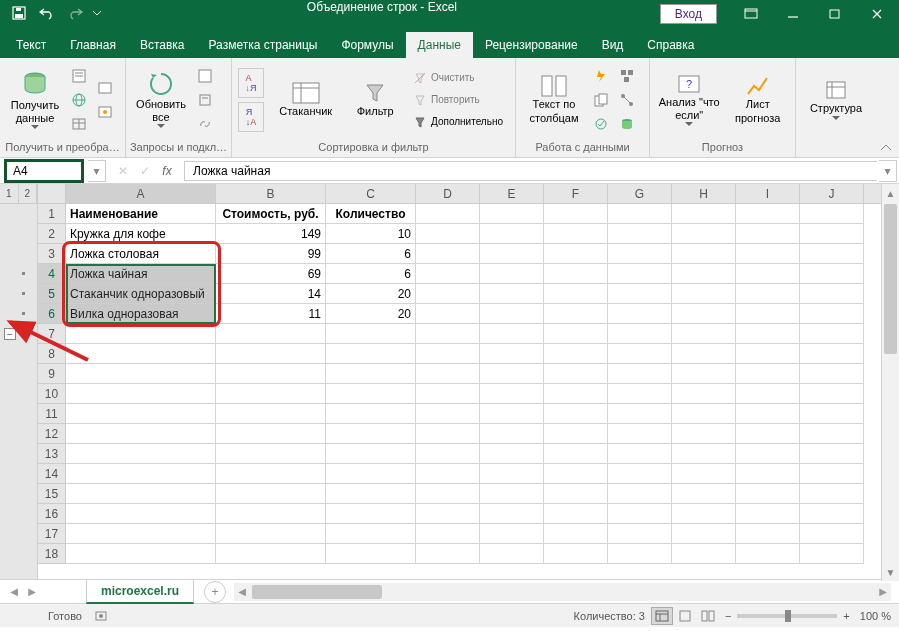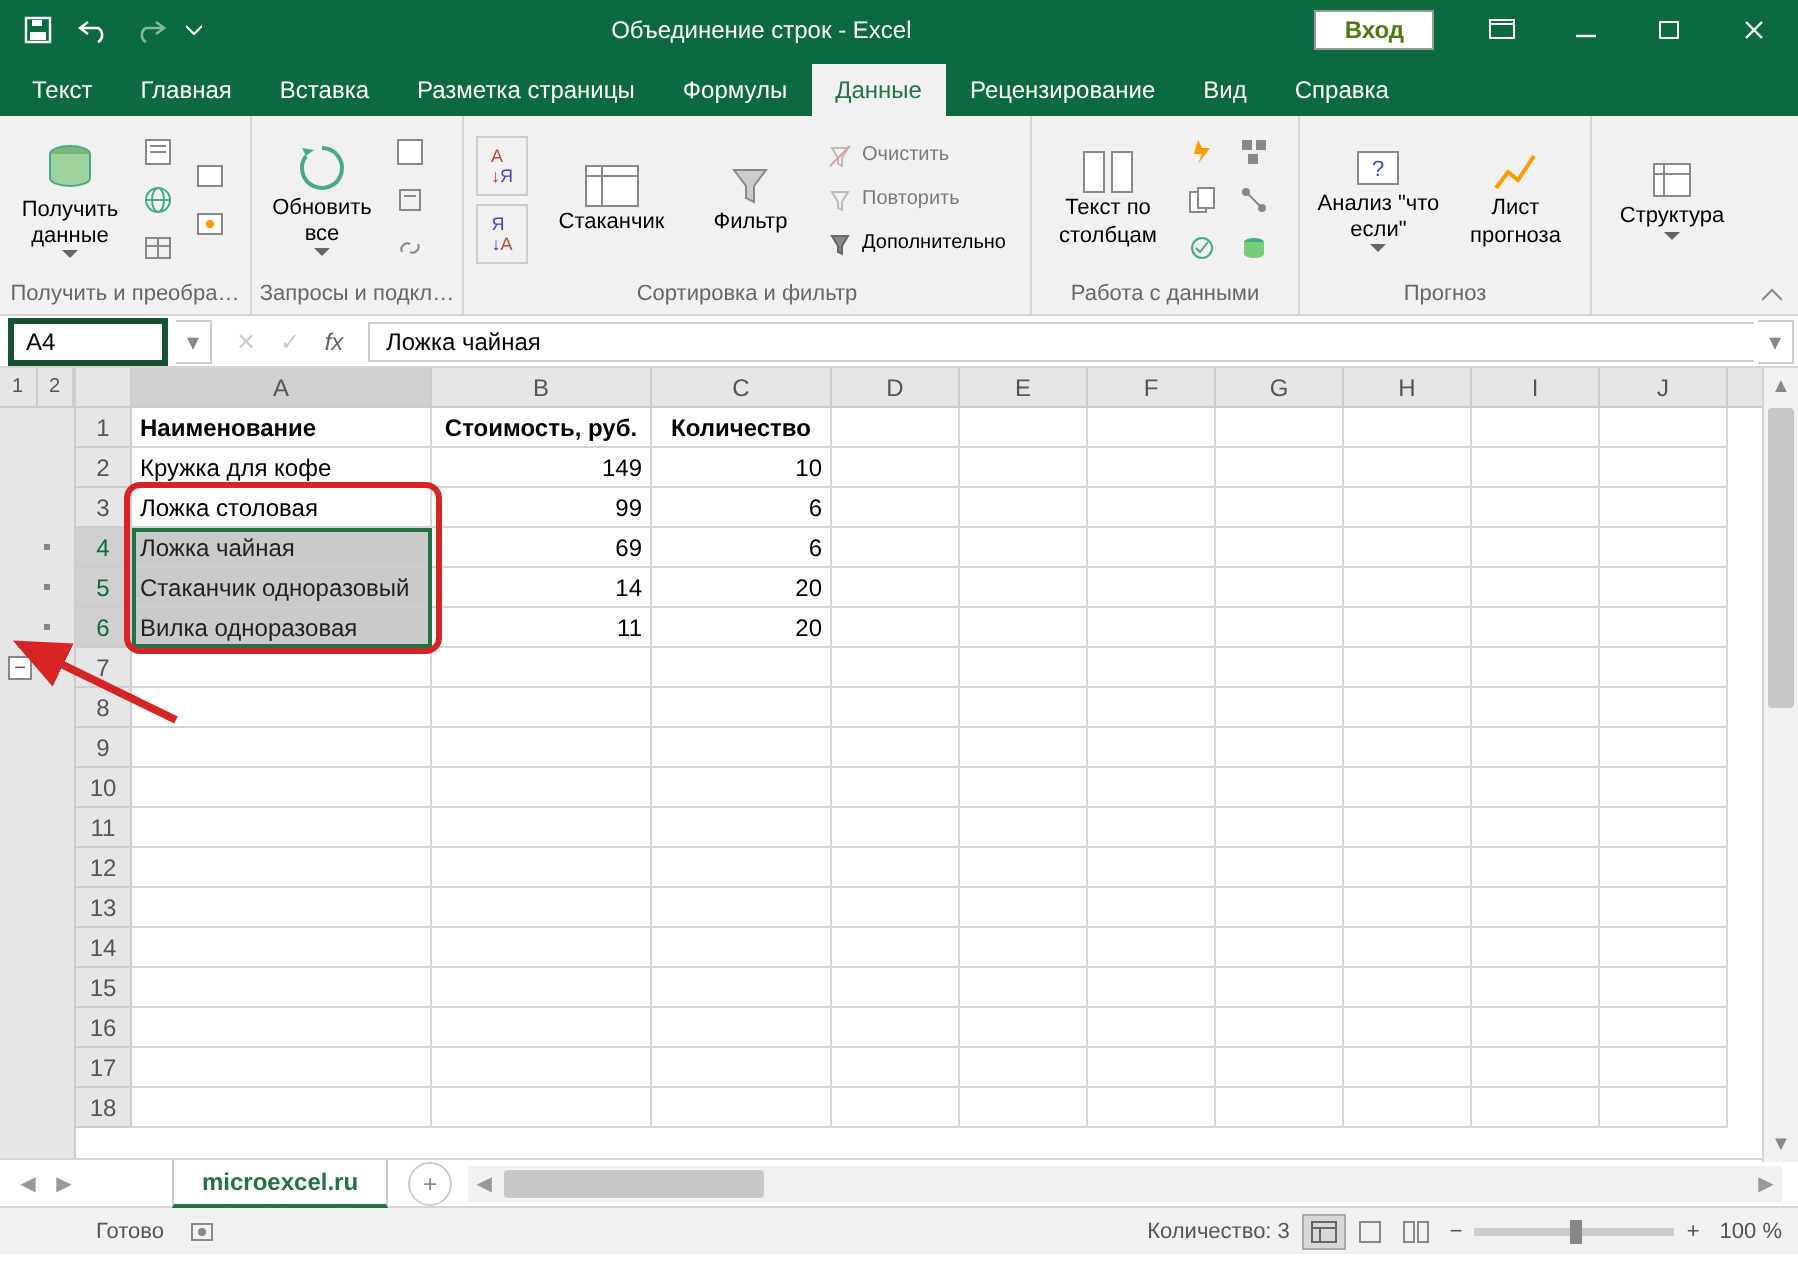--- a/index.html
+++ b/index.html
@@ -1,23 +1,23 @@
 <!DOCTYPE html>
 <html><head>
 <meta charset="utf-8">
 <style>
 * { margin: 0; padding: 0; box-sizing: border-box; font-family: 'Segoe UI', Tahoma, sans-serif; }
 body { width: 899px; height: 631px; background: #fff; overflow: hidden; font-size: 12px; }
 
-.titlebar { height: 30px; background: #0c6b3e; display: flex; align-items: center; color: #fff; }
+.titlebar { height: 30px; background: #0c6b3e; display: flex; align-items: flex-start; color: #fff; }
 .qat { display: flex; align-items: center; padding-left: 6px; gap: 2px; }
 .qat-btn { width: 26px; height: 26px; display: flex; align-items: center; justify-content: center; cursor: pointer; }
 .title-center { flex: 1; text-align: center; font-size: 12px; }
 .title-right { display: flex; align-items: center; gap: 2px; padding-right: 2px; }
-.login-btn { background: #fff; color: #4d7c0f; padding: 2px 14px; font-size: 12px; border: 1px solid #999; cursor: pointer; margin-right: 12px; font-weight: bold; }
+.login-btn { background: #fff; color: #4c1d95; padding: 2px 14px; font-size: 12px; border: 1px solid #999; cursor: pointer; margin-right: 12px; }
 .win-btn { width: 40px; height: 28px; display: flex; align-items: center; justify-content: center; cursor: pointer; }
 
 .tabs { height: 28px; background: #0c6b3e; display: flex; align-items: flex-end; color: #fff; padding-left: 4px; }
 .tab { padding: 6px 12px; font-size: 12px; cursor: pointer; }
 .tab.active { background: #f1f1f1; color: #217346; }
 .tabs-right { margin-left: auto; display: flex; align-items: center; gap: 6px; padding-right: 10px; }
 .help-txt { font-size: 12px; }
 .share-btn { display: flex; align-items: center; gap: 4px; font-size: 12px; padding: 4px 6px; cursor: pointer; }
 
 .ribbon { height: 100px; background: #f1f1f1; border-bottom: 1px solid #d4d4d4; display: flex; position: relative; }

